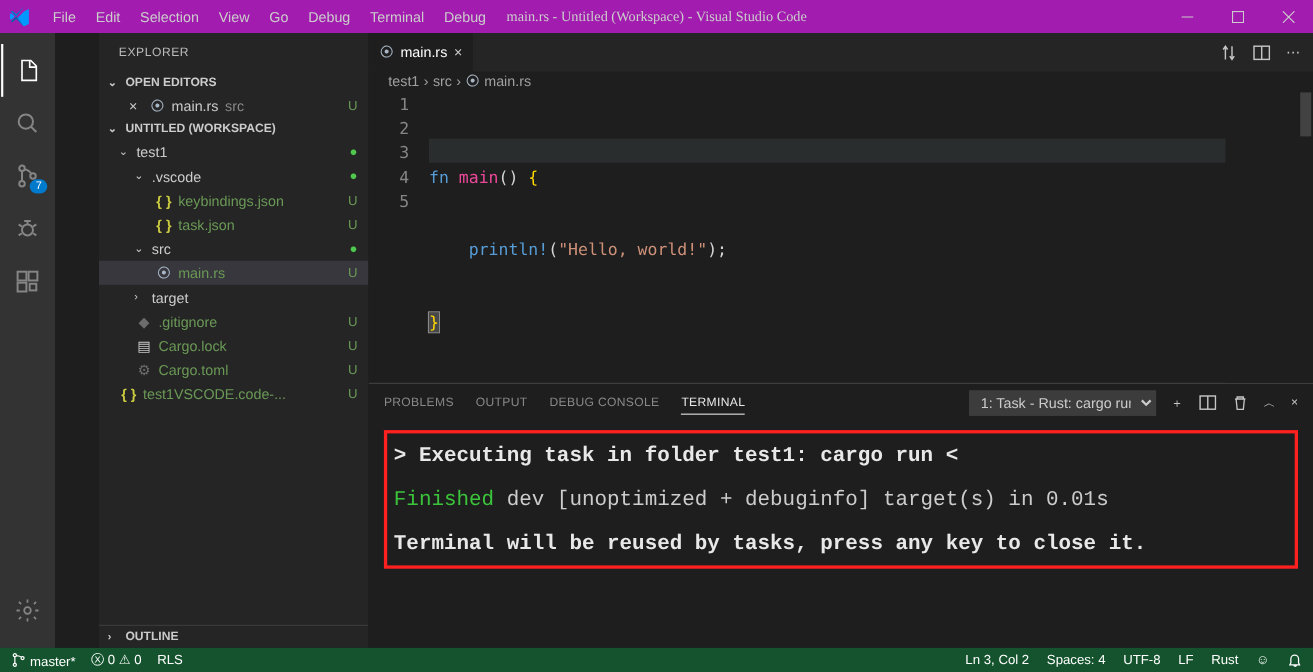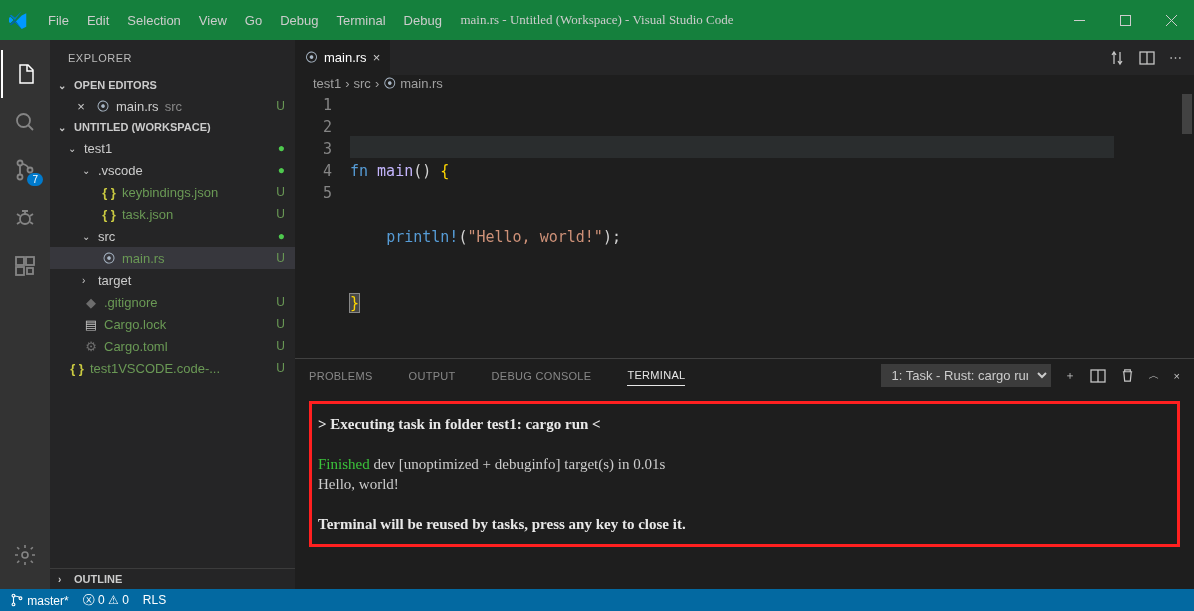--- a/index.html
+++ b/index.html
@@ -8,22 +8,22 @@
     font-size: 13px;
     color: #cccccc;
     background: #1e1e1e;
     width: 1194px;
     height: 611px;
     overflow: hidden;
     display: flex;
     flex-direction: column;
   }
   .titlebar {
-    height: 40px;
-    background: #15803d;
+    height: 30px;
+    background: #a21caf;
     display: flex;
     align-items: center;
     padding-left: 8px;
     position: relative;
   }
   .logo {
     width: 20px; height: 20px;
     margin-right: 12px;
     display:flex;align-items:center;justify-content:center;
   }
@@ -52,20 +52,21 @@
   .activitybar .act.active { color:#fff; border-left:2px solid #fff; }
   .activitybar .act .badge {
     position:absolute; bottom:8px; right:6px;
     background:#007acc; color:#fff; font-size:10px;
     border-radius:10px; padding:1px 5px;
   }
   .activity-bottom { margin-top:auto; margin-bottom:10px; }
   .sidebar {
     width:245px; background:#252526; display:flex;flex-direction:column;
     overflow:hidden;
+    margin-left:40px;
   }
   .sidebar-title {
     height:35px; display:flex;align-items:center; padding-left:18px;
     font-size:11px; color:#bbbbbb; letter-spacing:0.5px;
   }
   .section-header {
     display:flex;align-items:center; padding:4px 8px;
     font-size:11px; font-weight:700; color:#cccccc;
     cursor:pointer;
   }
@@ -101,56 +102,56 @@
   .tab-actions { margin-left:auto; display:flex; gap:14px; padding-right:12px; color:#c5c5c5;}
   .breadcrumbs {
     height:22px; display:flex;align-items:center;
     padding-left:18px; color:#a0a0a0; font-size:13px; gap:4px;
   }
   .editor-body { flex:1; display:flex; position:relative; font-family:Consolas,monospace; font-size:15px;}
   .gutter { width:55px; text-align:right; color:#858585; padding-right:18px; padding-top:2px; line-height:22px;}
   .code { flex:1; padding-top:2px; line-height:22px; white-space:pre; position:relative;}
   .code .hl { position:absolute; left:0; right:60px; height:22px; background:#2a2d2e; }
   .kw { color:#569cd6; }
-  .fnname { color:#c4b5fd; }
+  .fnname { color:#ec4899; }
   .mac { color:#569cd6; }
   .paren { color:#d4d4d4; }
   .str { color:#ce9178; }
   .brace { color:#ffd700; }
   .minimap {
     position:absolute; right:0; top:0; width:80px; height:100%;
     background:#1e1e1e;
   }
   .minimap .mm-visible { position:absolute; right:2px; top:2px; width:10px; height:40px; background:#424242; }
   .panel {
     height:307px; background:#1e1e1e; border-top:1px solid #414141;
     display:flex;flex-direction:column;
   }
   .panel-tabs {
-    height:34px; display:flex;align-items:center; padding:0 14px; gap:36px;
+    height:34px; display:flex;align-items:center; padding:0 14px; gap:20px;
     color:#888888; font-size:11px;
   }
   .panel-tabs .ptab { padding:4px 0; cursor:pointer; letter-spacing:0.3px;}
   .panel-tabs .ptab.active { color:#e7e7e7; border-bottom:1px solid #e7e7e7;}
   .panel-right { margin-left:auto; display:flex; align-items:center; gap:14px; color:#c5c5c5;}
   .task-select {
     background:#3c3c3c; color:#ccc; border:1px solid #3c3c3c;
     font-size:13px; padding:2px 6px; width:170px;
   }
   .terminal-body {
-    flex:1; padding:8px 14px; font-family:Liberation Serif, serif; font-size:15px;
+    flex:1; padding:8px 14px; font-family:Liberation Mono, monospace; font-size:19px;
     color:#cccccc; position:relative;
   }
   .term-box {
     border:3px solid #ff2020; padding:10px 6px; line-height:20px;
   }
   .term-green { color:#3bc43b; }
   .term-bold { font-weight:700; color:#e8e8e8; }
   .statusbar {
-    height:22px; background:#0369a1; color:#fff; display:flex;align-items:center;
+    height:22px; background:#14532d; color:#fff; display:flex;align-items:center;
     font-size:12px; padding:0 10px; gap:14px;
   }
   .statusbar .right { margin-left:auto; display:flex; gap:16px; align-items:center;}
   svg { display:block; }
   .dot-green { color:#4ec94e; font-size:14px; line-height:1; }
   .dot-u { color:#6a9955; }
 </style>
 </head>
 <body>
 
@@ -390,34 +391,46 @@
             </span>
           <span>︿</span>
           <span>×</span>
         </div>
       </div>
       <div class="terminal-body">
         <div class="term-box">
           <div class="term-bold">&gt; Executing task in folder test1: cargo run &lt;</div>
           <div>&nbsp;</div>
           <div>    <span class="term-green">Finished</span><span> dev [unoptimized + debuginfo] target(s) in 0.01s</span></div>
-          <div>Hello, world!</div>
           <div>&nbsp;</div>
           <div class="term-bold">Terminal will be reused by tasks, press any key to close it.</div>
         </div>
       </div>
     </div>
   </div>
 </div>
 
 <div class="statusbar">
   <span>
     <svg style="display:inline;vertical-align:-2px" width="14" height="14" viewBox="0 0 16 16" fill="none" stroke="#fff" stroke-width="1.3">
         <circle cx="4" cy="3" r="1.6"></circle>
         <circle cx="4" cy="13" r="1.6"></circle>
         <circle cx="12" cy="6" r="1.6"></circle>
         <path d="M4 4.6v6.8M5.5 3.5c3 .5 5 1 5 1.5"></path>
       </svg>
     <span>master*</span>
   </span>
   <span>ⓧ <span>0</span> ⚠ <span>0</span></span>
   <span>RLS</span>
+  <div class="right">
+    <span>Ln 3, Col 2</span>
+    <span>Spaces: 4</span>
+    <span>UTF-8</span>
+    <span>LF</span>
+    <span>Rust</span>
+    <span>☺</span>
+    <span>
+        <svg width="14" height="14" viewBox="0 0 16 16" fill="none" stroke="#fff" stroke-width="1.3">
+          <path d="M4 11V7a4 4 0 018 0v4l1 2H3zM7 13a1.5 1.5 0 003 0"></path>
+        </svg>
+      </span>
+  </div>
 </div>
 
 </body></html>

